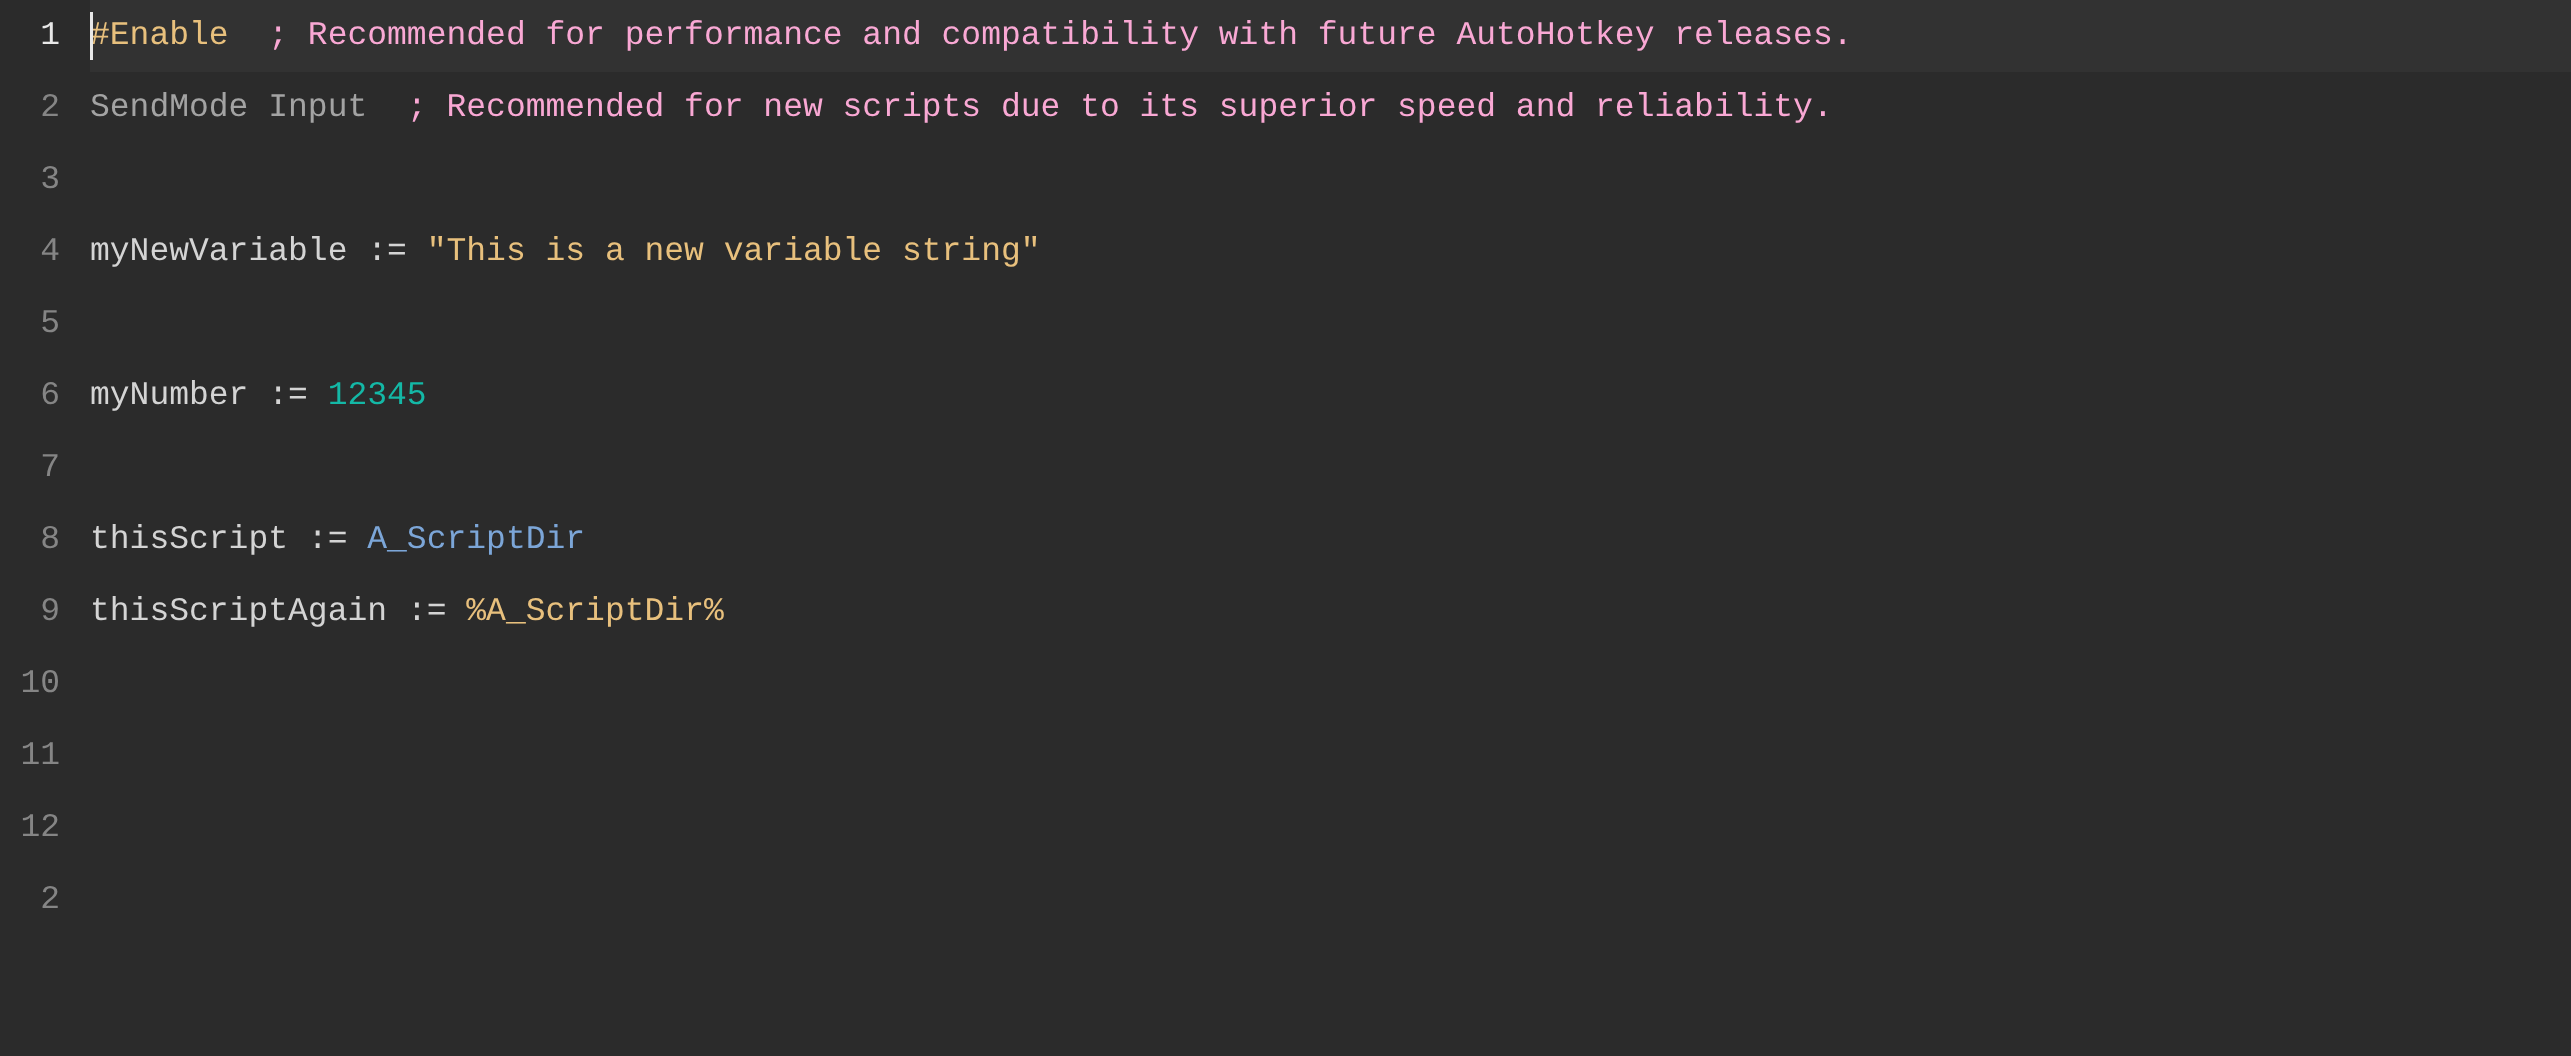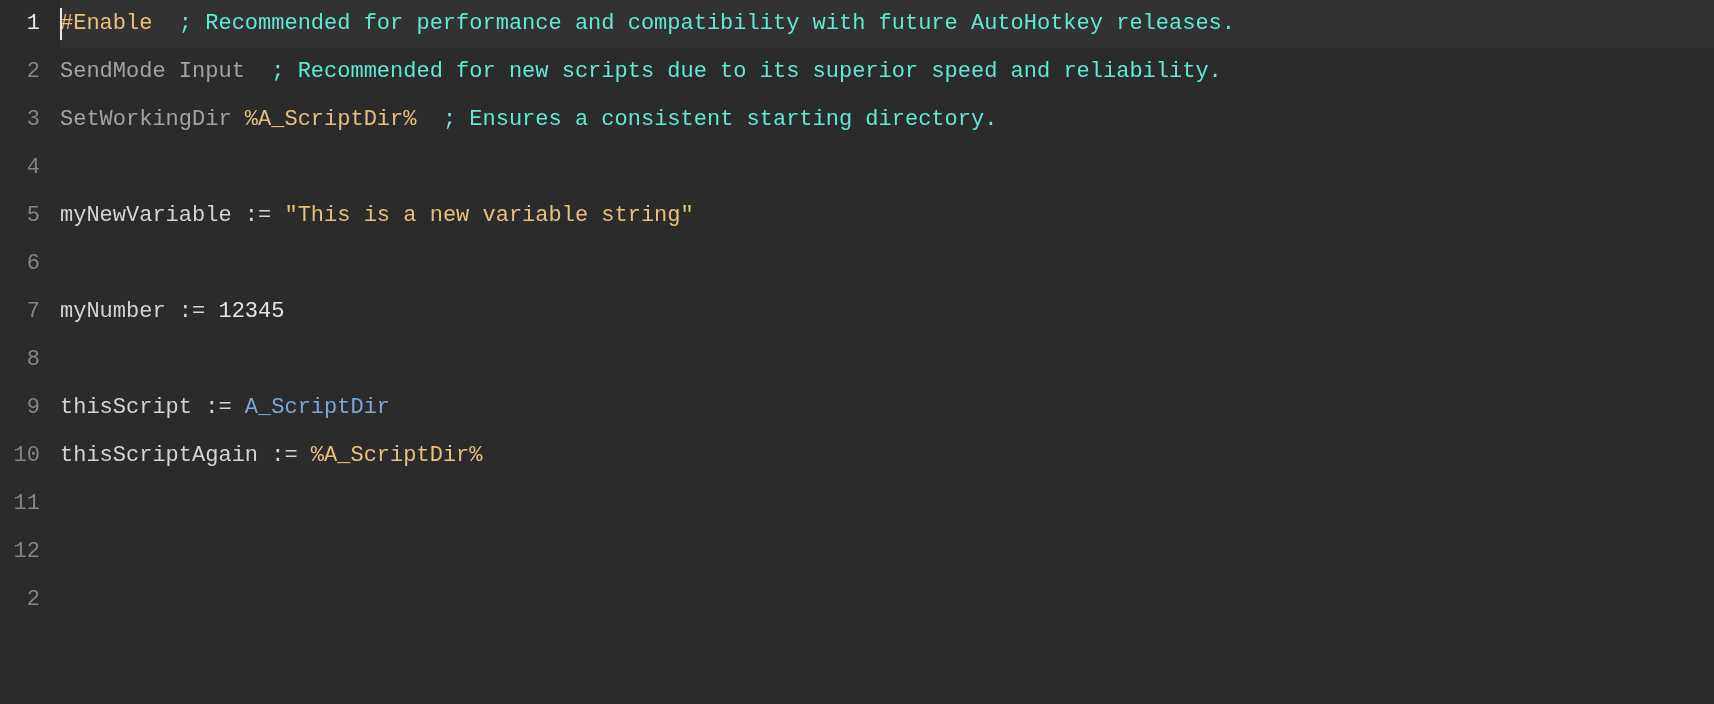--- a/index.html
+++ b/index.html
@@ -50,27 +50,27 @@
     display: inline-block;
     width: 2px;
     height: 32px;
     background: #e8e8e8;
     vertical-align: middle;
     position: absolute;
     left: 0;
     top: 8px;
   }
   .tok-directive { color: #e8c07d; }
-  .tok-comment   { color: #5eead4; }
+  .tok-comment   { color: #f9a8d4; }
   .tok-keyword   { color: #a3a3a3; }
   .tok-plain     { color: #d4d4d4; }
   .tok-var       { color: #d4d4d4; }
   .tok-op        { color: #d4d4d4; }
   .tok-string    { color: #e8c07d; }
-  .tok-number    { color: #e5e5e5; }
+  .tok-number    { color: #14b8a6; }
   .tok-builtin   { color: #7ca6d8; }
   .tok-percent   { color: #e8c07d; }
   .tok-percvar   { color: #e8c07d; }
 </style>
 </head>
 <body>
 
 <div class="editor">
   <div class="gutter" id="gutter">
       <div class="ln active">1</div>
@@ -83,21 +83,20 @@
       <div class="ln">8</div>
       <div class="ln">9</div>
       <div class="ln">10</div>
       <div class="ln">11</div>
       <div class="ln">12</div>
       <div class="ln">2</div>
     </div>
   <div class="code" id="code">
       <div class="line active"><span class="cursor"></span><span class="tok-directive">#Enable</span><span class="tok-plain">  </span><span class="tok-comment">; Recommended for performance and compatibility with future AutoHotkey releases.</span></div>
       <div class="line"><span class="tok-keyword">SendMode</span><span class="tok-plain"> </span><span class="tok-keyword">Input</span><span class="tok-plain">  </span><span class="tok-comment">; Recommended for new scripts due to its superior speed and reliability.</span></div>
-      <div class="line"><span class="tok-keyword">SetWorkingDir</span><span class="tok-plain"> </span><span class="tok-percent">%</span><span class="tok-percvar">A_ScriptDir</span><span class="tok-percent">%</span><span class="tok-plain">  </span><span class="tok-comment">; Ensures a consistent starting directory.</span></div>
       <div class="line"></div>
       <div class="line"><span class="tok-var">myNewVariable</span><span class="tok-plain"> </span><span class="tok-op">:=</span><span class="tok-plain"> </span><span class="tok-string">"This is a new variable string"</span></div>
       <div class="line"></div>
       <div class="line"><span class="tok-var">myNumber</span><span class="tok-plain"> </span><span class="tok-op">:=</span><span class="tok-plain"> </span><span class="tok-number">12345</span></div>
       <div class="line"></div>
       <div class="line"><span class="tok-var">thisScript</span><span class="tok-plain"> </span><span class="tok-op">:=</span><span class="tok-plain"> </span><span class="tok-builtin">A_ScriptDir</span></div>
       <div class="line"><span class="tok-var">thisScriptAgain</span><span class="tok-plain"> </span><span class="tok-op">:=</span><span class="tok-plain"> </span><span class="tok-percent">%</span><span class="tok-percvar">A_ScriptDir</span><span class="tok-percent">%</span></div>
       <div class="line"></div>
     </div>
 </div>

